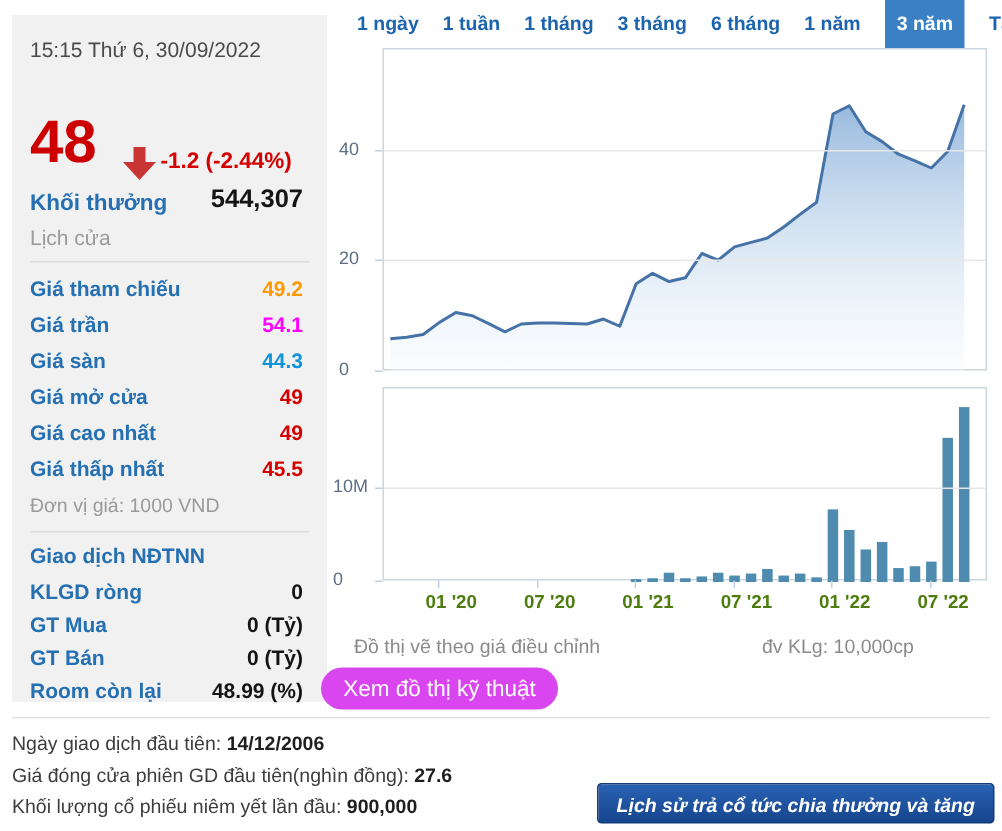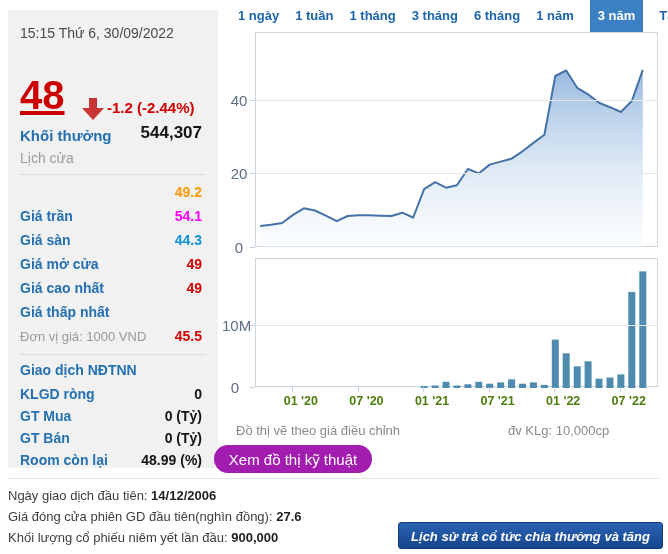--- a/index.html
+++ b/index.html
@@ -2,21 +2,21 @@
 <html><head>
 <meta charset="utf-8">
 <style>
   html,body{margin:0;padding:0;background:#fff;}
   *{box-sizing:border-box;font-family:"Liberation Sans","DejaVu Sans",sans-serif;}
   .root{position:relative;width:668px;height:554px;background:#fff;overflow:hidden;}
 
   
   .left-panel{position:absolute;left:8px;top:10px;width:210px;height:458px;background:#f1f1f1;}
   .update{position:absolute;left:12px;top:14px;font-size:14px;line-height:19px;color:#4a4a4a;}
-  .big-price{position:absolute;left:12px;top:64px;font-size:40px;line-height:42px;font-weight:bold;color:#cc0000;text-decoration:underline;}
+  .big-price{position:absolute;left:12px;top:64px;font-size:40px;line-height:42px;font-weight:bold;color:#cc0000;}
   .down-arrow{position:absolute;left:74px;top:86px;width:22px;height:26px;}
   .down-arrow .stem{position:absolute;left:7px;top:2px;width:8px;height:11px;background:#c93434;}
   .down-arrow .head{position:absolute;left:0;top:12px;width:0;height:0;border-left:11px solid transparent;border-right:11px solid transparent;border-top:12px solid #c93434;}
   .change{position:absolute;left:99px;top:89px;font-size:15px;font-weight:bold;color:#d40000;}
   .vol-label{position:absolute;left:12px;top:117px;font-size:15px;font-weight:bold;color:#2470b3;}
   .vol-value{position:absolute;right:16px;top:113px;font-size:17px;font-weight:bold;color:#141414;}
   .session{position:absolute;left:12px;top:140px;font-size:14px;color:#9b9b9b;}
   .sep{position:absolute;left:12px;right:12px;height:1px;background:#dcdcdc;}
   .rows{position:absolute;left:12px;right:16px;}
   .row{position:relative;height:24px;font-size:14px;line-height:20px;}
@@ -30,30 +30,30 @@
   
   .tabs{position:absolute;left:238px;top:5px;height:20px;display:flex;gap:16px;align-items:center;}
   .tab{font-size:13px;font-weight:bold;color:#1c64ad;cursor:pointer;white-space:nowrap;}
   .tab.active{background:#3c80c4;color:#fff;padding:16px 8px;border-radius:4px;}
 
   
   .chart-box{position:absolute;border:1px solid #ccd6e0;background:#fff;}
   .price-box{left:255px;top:32px;width:403px;height:215px;}
   .vol-box{left:255px;top:258px;width:403px;height:129px;}
   .gridline{position:absolute;height:1px;background:#e7e7e7;left:256px;width:401px;}
-  .ylab{position:absolute;width:26px;text-align:center;font-size:15px;color:#5d6d84;}
+  .ylab{position:absolute;width:26px;text-align:left;font-size:12px;color:#5d6d84;}
   .xlab{position:absolute;width:52px;text-align:right;font-size:12.5px;color:#4d7c0f;top:394px;font-weight:bold;}
   .ytick{position:absolute;left:250px;width:5px;height:1px;background:#c0d0e0;}
   .xtick{position:absolute;top:387px;width:1px;height:5px;background:#c0d0e0;}
   svg{position:absolute;left:0;top:0;}
 
   .note-left{position:absolute;left:236px;top:423px;font-size:13px;color:#8a8a8a;}
   .note-right{position:absolute;left:508px;top:423px;font-size:13px;color:#8a8a8a;}
 
-  .tech-btn{position:absolute;left:214px;top:445px;width:158px;height:28px;border-radius:14px;background:#a21caf;color:#fff;font-size:15px;text-align:center;line-height:28px;cursor:pointer;border:none;}
+  .tech-btn{position:absolute;left:214px;top:445px;width:158px;height:28px;border-radius:14px;background:#d946ef;color:#fff;font-size:15px;text-align:center;line-height:28px;cursor:pointer;border:none;}
 
   .bottom-sep{position:absolute;left:8px;width:652px;top:478px;height:1px;background:#e3e3e3;}
   .listing{position:absolute;left:8px;top:485px;font-size:13px;color:#3d3d3d;}
   .listing .line{height:21px;line-height:21px;}
   .listing .v{font-weight:bold;color:#1f1f1f;}
 
   .hist-btn{position:absolute;left:398px;top:522px;width:265px;height:27px;background:linear-gradient(#2a62b4,#16458d);border:1px solid #143c7c;border-radius:3px;color:#fff;font-size:13px;font-weight:bold;font-style:italic;text-align:center;line-height:25px;cursor:pointer;}
 </style>
 </head>
 <body>
@@ -68,26 +68,26 @@
     <div class="down-arrow">
       <div class="stem"></div>
         <div class="head"></div>
     </div>
     <div class="change">-1.2 (-2.44%)</div>
     <div class="vol-label">Khối thưởng</div>
     <div class="vol-value">544,307</div>
     <div class="session">Lịch cửa</div>
     <div class="sep" style="top:164px"></div>
     <div class="rows" style="top:172px" id="price-rows">
-        <div class="row"><span class="val" style="color: rgb(255, 153, 0);">49.2</span></div>
+        <div class="row"><span class="lbl">Giá tham chiếu</span><span class="val" style="color: rgb(255, 153, 0);">49.2</span></div>
         <div class="row"><span class="lbl">Giá trần</span><span class="val" style="color: rgb(255, 0, 255);">54.1</span></div>
         <div class="row"><span class="lbl">Giá sàn</span><span class="val" style="color: rgb(15, 147, 218);">44.3</span></div>
         <div class="row"><span class="lbl">Giá mở cửa</span><span class="val" style="color: rgb(212, 0, 0);">49</span></div>
         <div class="row"><span class="lbl">Giá cao nhất</span><span class="val" style="color: rgb(212, 0, 0);">49</span></div>
-        <div class="row"><span class="lbl">Giá thấp nhất</span><span class="val" style="color: rgb(212, 0, 0); margin-top: 24px;">45.5</span></div>
+        <div class="row"><span class="lbl">Giá thấp nhất</span><span class="val" style="color: rgb(212, 0, 0);">45.5</span></div>
       </div>
     <div class="unit-note">Đơn vị giá: 1000 VND</div>
     <div class="sep" style="top:344px"></div>
     <div class="f-title">Giao dịch NĐTNN</div>
     <div class="f-rows" id="foreign-rows">
         <div class="row"><span class="lbl">KLGD ròng</span><span class="val">0</span></div>
         <div class="row"><span class="lbl">GT Mua</span><span class="val">0 (Tỷ)</span></div>
         <div class="row"><span class="lbl">GT Bán</span><span class="val">0 (Tỷ)</span></div>
         <div class="row"><span class="lbl">Room còn lại</span><span class="val">48.99 (%)</span></div>
       </div>

